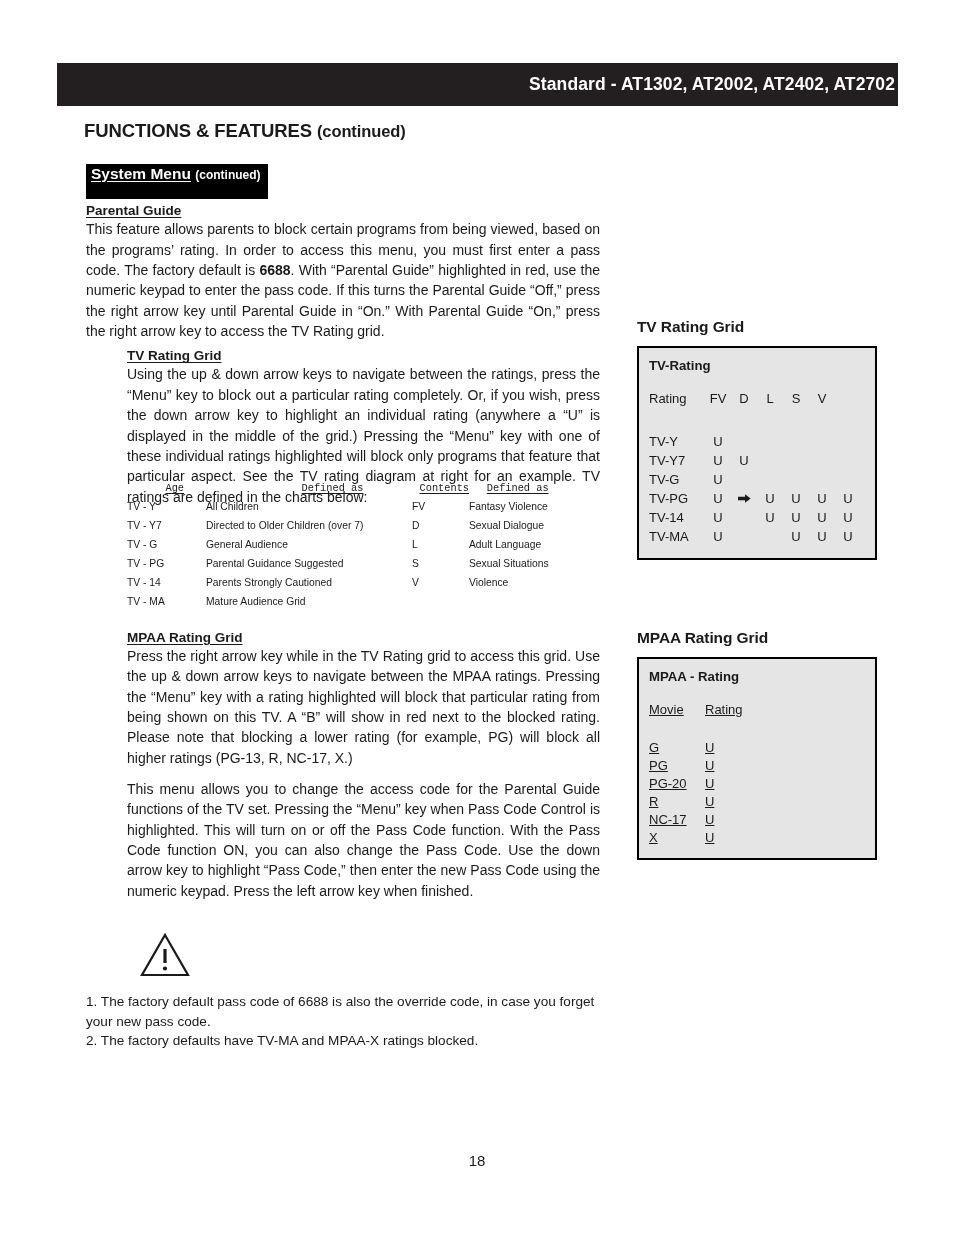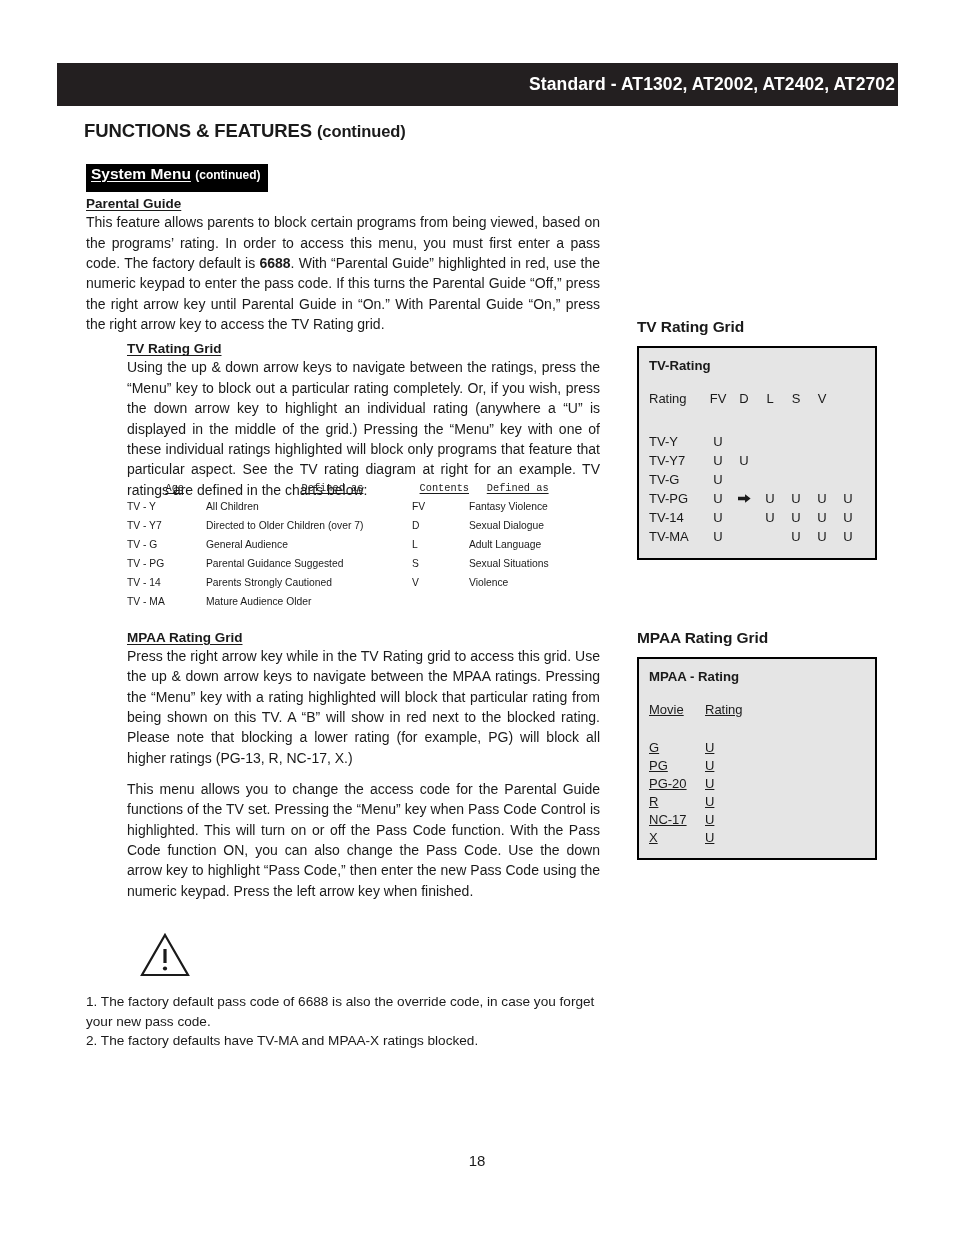--- a/index.html
+++ b/index.html
@@ -58,21 +58,21 @@
     position: absolute;
     left: 86px;
     top: 164px;
     width: 514px;
   }
 
   .section-badge {
     display: inline-block;
     background: #000000;
     color: #ffffff;
-    padding: 2px 7px 10px 5px;
+    padding: 2px 7px 17px 5px;
     font-size: 15.5px;
     font-weight: 700;
     line-height: 1.05;
     white-space: nowrap;
   }
   .section-badge .badge-main {
     text-decoration: underline;
     text-underline-offset: 2px;
   }
   .section-badge .badge-sub {
@@ -276,21 +276,21 @@
         <tr>
             <td class="c-key">TV - PG</td>
             <td>Parental Guidance Suggested</td>
           </tr>
         <tr>
             <td class="c-key">TV - 14</td>
             <td>Parents Strongly Cautioned</td>
           </tr>
         <tr>
             <td class="c-key">TV - MA</td>
-            <td>Mature Audience Older</td>
+            <td>Mature Audience Grid</td>
           </tr>
       </tbody>
     </table>
   </div>
 
   <div class="chart-col-contents">
     <table class="def-table">
       <thead>
         <tr>
           <th class="c-key-2">Contents</th>

